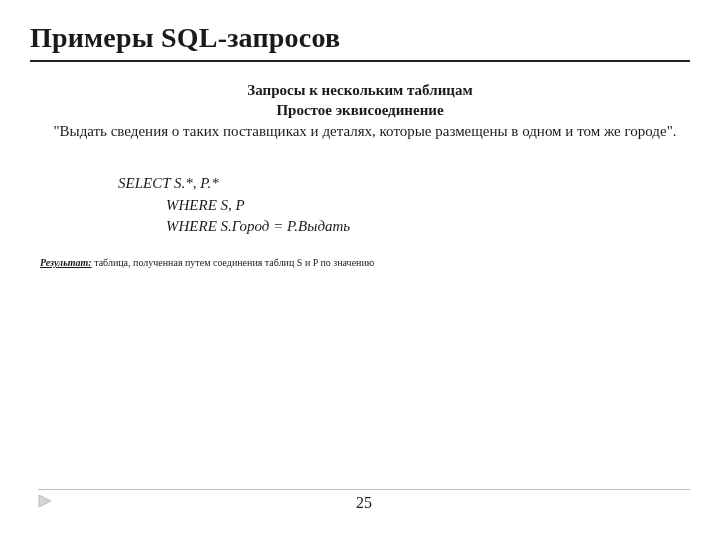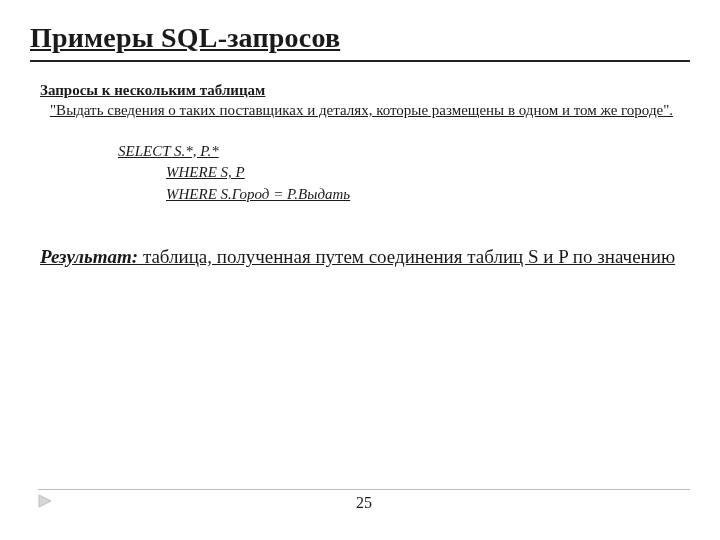--- a/index.html
+++ b/index.html
@@ -1,26 +1,26 @@
 <!DOCTYPE html>
 <html><head>
 <meta charset="utf-8">
 <style>
   * { box-sizing: border-box; margin: 0; padding: 0; }
   html, body { width: 720px; height: 540px; background: #fff; font-family: "Times New Roman", "Cambria", Georgia, serif; color: #1a1a1a; }
-  .slide { position: relative; width: 720px; height: 540px; padding: 22px 30px 16px 30px; text-decoration: underline; }
+  .slide { position: relative; width: 720px; height: 540px; padding: 22px 30px 16px 30px; }
   .title-block { margin-bottom: 6px; }
   .title { font-size: 28px; font-weight: 700; letter-spacing: 0.2px; }
   .title-rule { border: none; border-top: 2px solid #222; margin-top: 6px; }
-  .body-text { font-size: 15px; line-height: 1.35; padding-left: 10px; padding-right: 10px; margin-top: 18px; }
+  .body-text { font-size: 15px; line-height: 1.35; padding-left: 10px; padding-right: 10px; margin-top: 18px; text-align: center; }
   .bold { font-weight: 700; }
   .hang { padding-left: 32px; text-indent: -22px; }
-  .sql-block { margin-top: 20px; margin-left: 88px; font-style: italic; font-size: 15px; line-height: 1.45; }
+  .sql-block { margin-top: 32px; margin-left: 88px; font-style: italic; font-size: 15px; line-height: 1.45; }
   .sql-line2, .sql-line3 { padding-left: 48px; }
-  .result { margin-top: 38px; font-size: 19px; line-height: 1.35; padding-left: 10px; padding-right: 10px; }
+  .result { margin-top: 18px; font-size: 10px; line-height: 1.35; padding-left: 10px; padding-right: 10px; }
   .result .label { font-style: italic; font-weight: 700; text-decoration: underline; }
   .result .cont { display: block; padding-left: 32px; }
   .footer { position: absolute; left: 38px; right: 30px; bottom: 28px; }
   .footer-rule { border: none; border-top: 1px solid #bbb; margin-bottom: 4px; }
   .play { display: inline-block; }
   .play svg { display: block; }
   .pgnum { position: absolute; left: 0; right: 0; text-align: center; }
   .pgwrap { position: relative; height: 18px; }
 </style>
 </head>
@@ -28,20 +28,21 @@
 
 <div class="slide">
 
   <div class="title-block">
     <div class="title">Примеры SQL-запросов</div>
     <hr class="title-rule">
   </div>
 
   <div class="body-text">
     <div class="bold">Запросы к нескольким таблицам</div>
+    <div class="bold">Простое эквисоединение</div>
     <div class="hang">"Выдать сведения о таких поставщиках и деталях, которые размещены в одном и том же городе".</div>
   </div>
 
   <div class="sql-block">
     <div class="sql-line1">SELECT  S.*,  P.*</div>
     <div class="sql-line2">WHERE   S, P</div>
     <div class="sql-line3">WHERE  S.Город = P.Выдать</div>
   </div>
 
   <div class="result">

